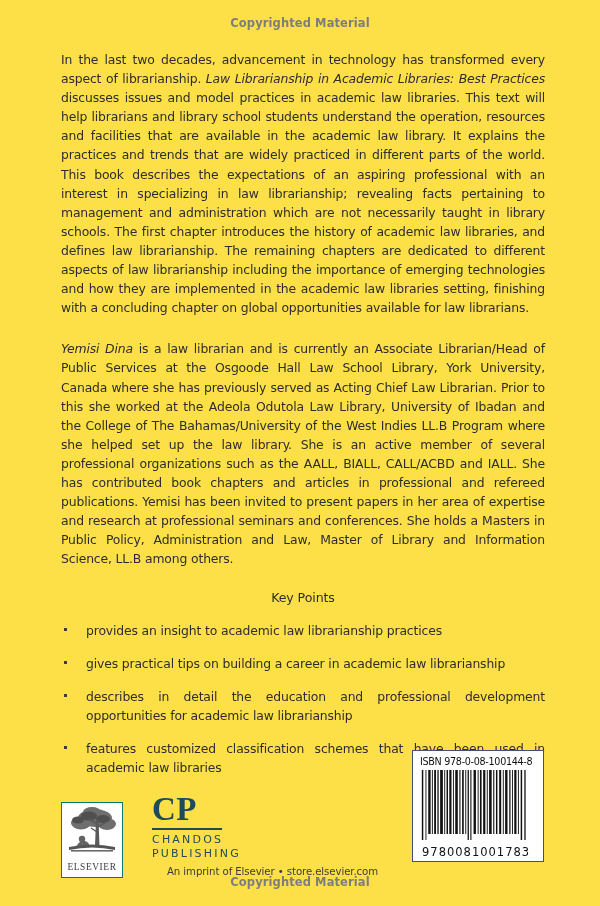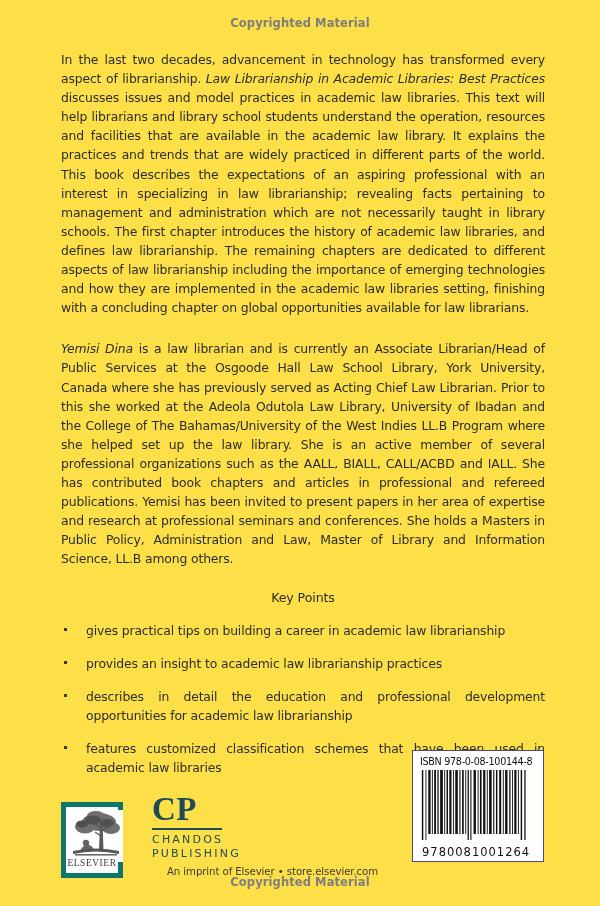--- a/index.html
+++ b/index.html
@@ -105,21 +105,21 @@
     height: 145px;
   }
 
   
   .elsevier-logo {
     position: absolute;
     left: 61px;
     top: 57px;
     width: 62px;
     height: 76px;
-    border: 5px solid #0f766e;
+    border: 1px solid #0f766e;
     background: #fdfdfd;
     box-sizing: border-box;
   }
   .elsevier-tree {
     position: absolute;
     left: 3px;
     top: 3px;
     width: 54px;
     height: 52px;
   }
@@ -219,25 +219,25 @@
 
     <p class="blurb"><span>In the last two decades, advancement in technology has transformed every aspect of librarianship.  </span><span class="title-italic">Law Librarianship in Academic Libraries: Best Practices</span><span> discusses issues and model practices in academic law libraries. This text will help librarians and library school students understand the operation, resources and facilities that are available in the academic law library. It explains the practices and trends that are widely practiced in different parts of the world. This book describes the expectations of an aspiring professional with an interest in specializing in law librarianship; revealing facts pertaining to management and administration which are not necessarily taught in library schools. The first chapter introduces the history of academic law libraries, and defines law librarianship. The remaining chapters are dedicated to different aspects of law librarianship including the importance of emerging technologies and how they are implemented in the academic law libraries setting, finishing with a concluding chapter on global opportunities available for law librarians.</span></p>
 
     <p class="blurb"><span class="name-italic">Yemisi Dina</span><span> is a law librarian and is currently an Associate Librarian/Head of Public Services at the Osgoode Hall Law School Library, York University, Canada where she has previously served as Acting Chief Law Librarian. Prior to this she worked at the Adeola Odutola Law Library, University of Ibadan and the College of The Bahamas/University of the West Indies LL.B Program where she helped set up the law library. She is an active member of several professional organizations such as the AALL, BIALL, CALL/ACBD and IALL. She has contributed book chapters and articles in professional and refereed publications. Yemisi has been invited to present papers in her area of expertise and research at professional seminars and conferences. She holds a Masters in Public Policy, Administration and Law, Master of Library and Information Science, LL.B among others.</span></p>
 
     <h2 class="key-points-heading">Key Points</h2>
 
     <ul class="key-points">
       <li>
         <span class="bullet-dot"></span>
-        <span>gives practical tips on building a career in academic law librarianship</span>
+        <span>provides an insight to academic law librarianship practices</span>
       </li>
       <li>
         <span class="bullet-dot"></span>
-        <span>provides an insight to academic law librarianship practices</span>
+        <span>gives practical tips on building a career in academic law librarianship</span>
       </li>
       <li>
         <span class="bullet-dot"></span>
         <span>describes in detail the education and professional development opportunities for academic law librarianship</span>
       </li>
       <li>
         <span class="bullet-dot"></span>
         <span>features customized classification schemes that have been used in academic law libraries</span>
       </li>
     </ul>
@@ -324,21 +324,21 @@
           <rect x="100.5" y="0" width="1" height="64"></rect>
           <rect x="103" y="0" width="2.4" height="64"></rect>
           <rect x="107" y="0" width="1" height="64"></rect>
           <rect x="110" y="0" width="1.6" height="70"></rect>
           <rect x="114" y="0" width="1.4" height="70"></rect>
         </g>
       </svg>
       <div class="barcode-digits">
         <span>9</span>
         <span>780081</span>
-        <span>001264</span>
+        <span>001783</span>
       </div>
     </div>
 
   </div>
 
   <div class="copyright-strip copyright-bottom">Copyrighted Material</div>
 
 </div>
 
 </body></html>

